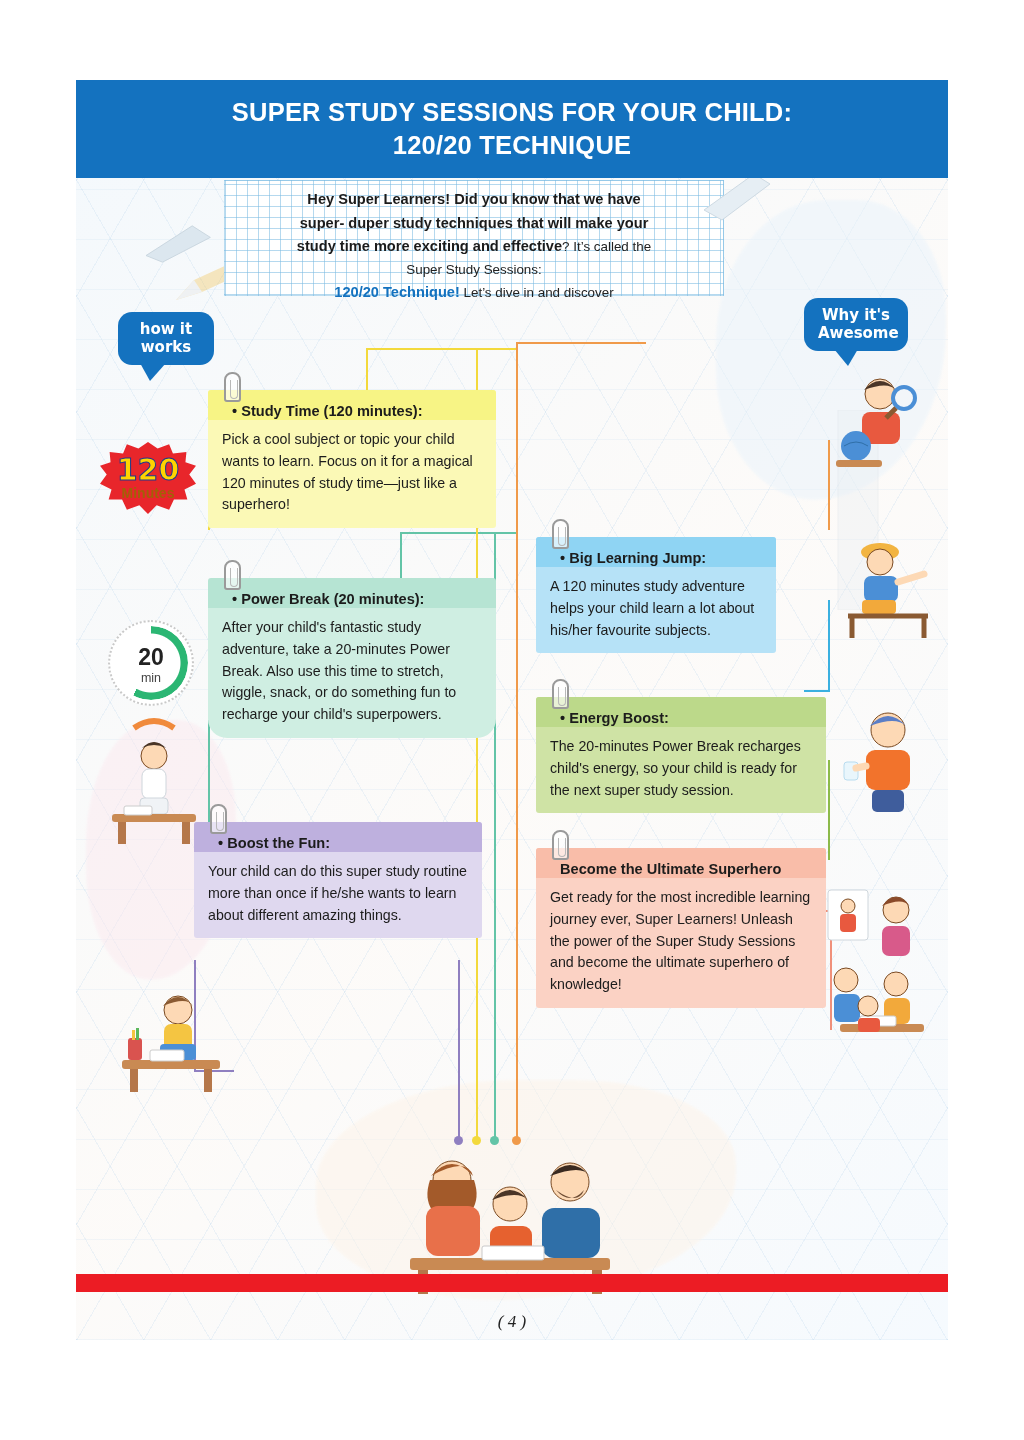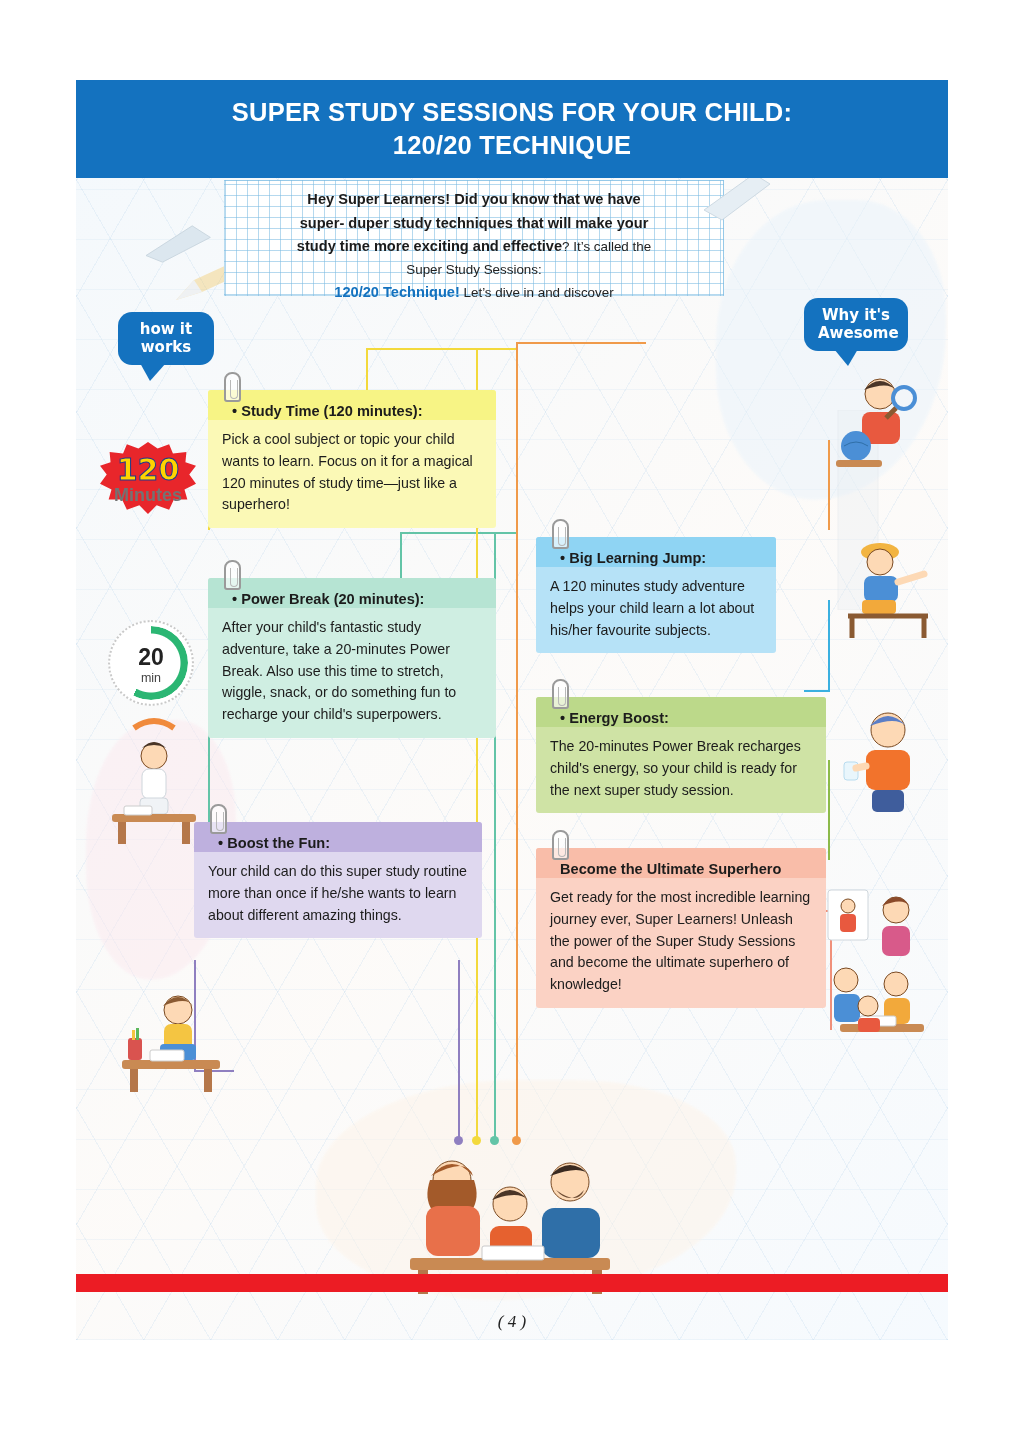--- a/index.html
+++ b/index.html
@@ -125,21 +125,21 @@
     border-radius: 8px 8px 3px 3px; background: rgba(255,255,255,.65);
     z-index: 8;
   }
   .clip::after {
     content:""; position:absolute; left:3.5px; top:6px; width:6px; height:18px;
     border: 1.6px solid #b8b8b8; border-top: none; border-radius: 0 0 4px 4px;
   }
 
   
   #card-study  { left: 132px; top: 310px;  width: 288px; background: #fbf9b6; }
-  #card-break  { left: 132px; top: 498px;  width: 288px; background: #cfeee2; }
+  #card-break  { left: 132px; top: 498px;  width: 288px; background: #cfeee2; border-radius: 19px; }
   #card-repeat { left: 118px; top: 742px;  width: 288px; background: #dfd8ef; }
 
   
   #card-focus  { left: 466px; top: 290px;  width: 290px; background: #fbcfa7; }
   #card-jump   { left: 460px; top: 457px;  width: 240px; background: #b6e2f7; }
   #card-energy { left: 460px; top: 617px;  width: 290px; background: #cfe3a5; }
   #card-hero   { left: 460px; top: 768px;  width: 290px; background: #fbd2c4; }
 
   
   .strip { position: absolute; left: 0; top: 0; width: 100%; height: 30px; border-radius: 3px 3px 0 0; }
@@ -162,21 +162,21 @@
     clip-path: polygon(50% 0,60% 9%,72% 3%,76% 16%,90% 14%,89% 28%,100% 33%,93% 45%,100% 58%,88% 66%,91% 80%,77% 80%,72% 94%,59% 88%,50% 100%,41% 88%,28% 94%,23% 80%,9% 80%,12% 66%,0 58%,7% 45%,0 33%,11% 28%,10% 14%,24% 16%,28% 3%,40% 9%);
   }
   .badge120 .n {
     position: absolute; left: 0; right: 0; top: 10px; text-align: center;
     color: #ffd400; font-weight: bold; font-size: 30px;
     font-family: "DejaVu Sans", sans-serif;
     -webkit-text-stroke: 1px #1b3a8f;
   }
   .badge120 .m {
     position: absolute; left: 0; right: 0; top: 43px; text-align: center;
-    color: #737373; font-weight: bold; font-size: 18px;
+    color: #a16207; font-weight: bold; font-size: 14px;
   }
 
   .timer20 {
     position: absolute; left: 32px; top: 540px; width: 86px; height: 86px; z-index: 5;
     border-radius: 50%; background: #fff;
     border: 2px dotted #c9c9c9;
   }
   .timer20 .arc {
     position: absolute; inset: 4px; border-radius: 50%;
     background: conic-gradient(#2bb673 0 58%, transparent 58% 100%);

